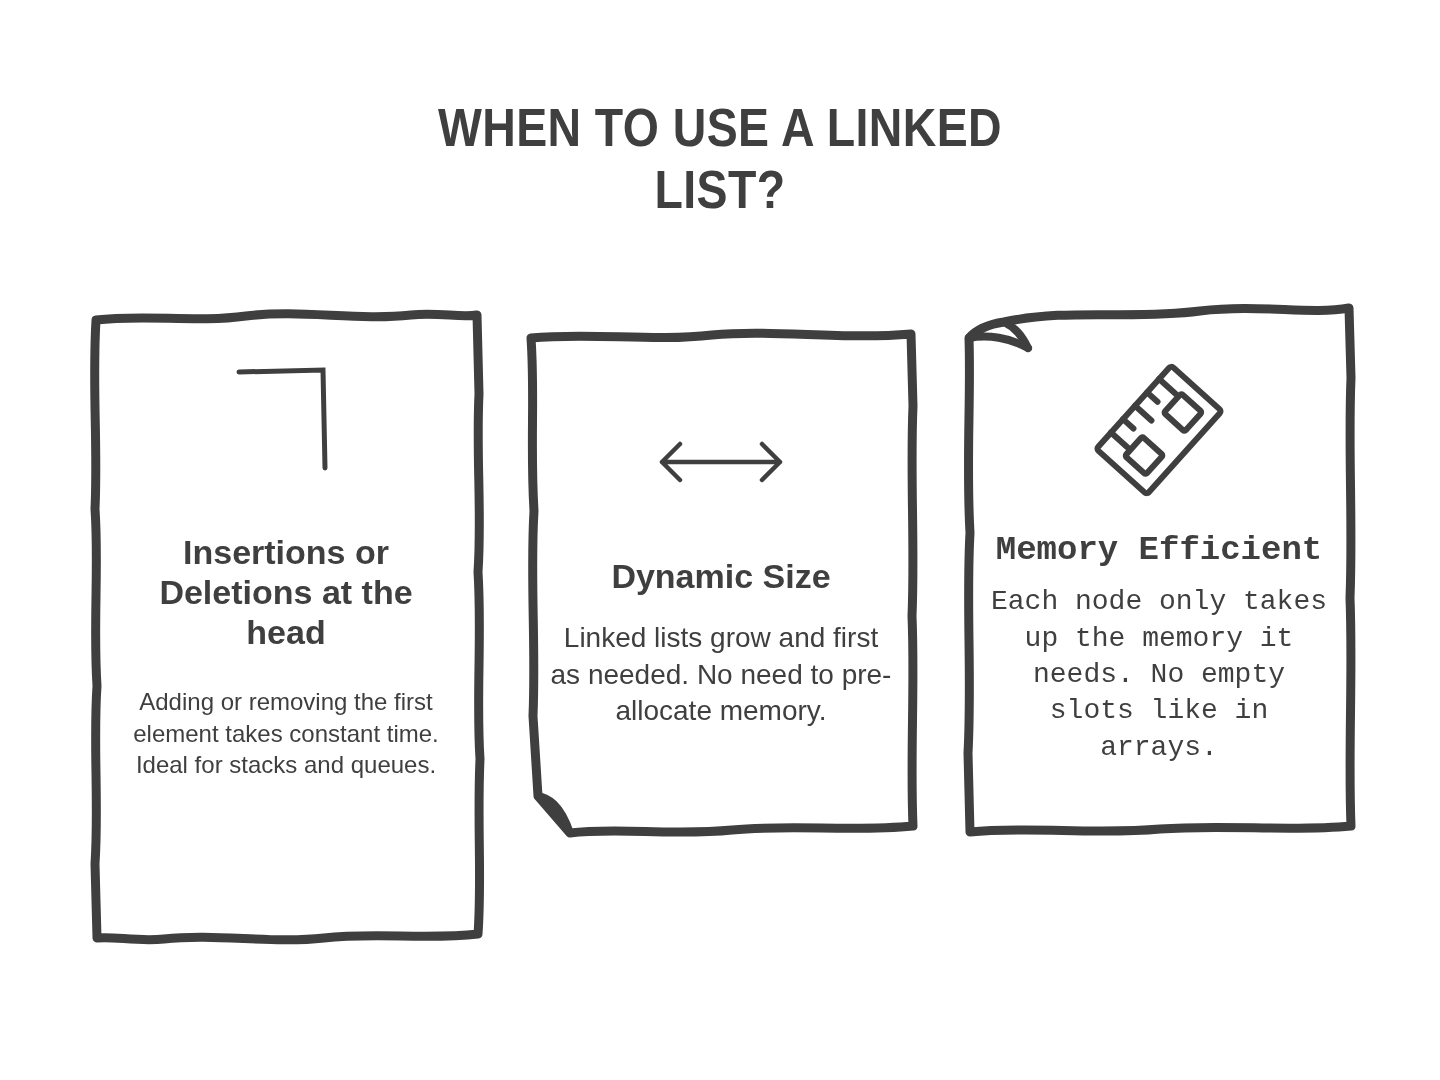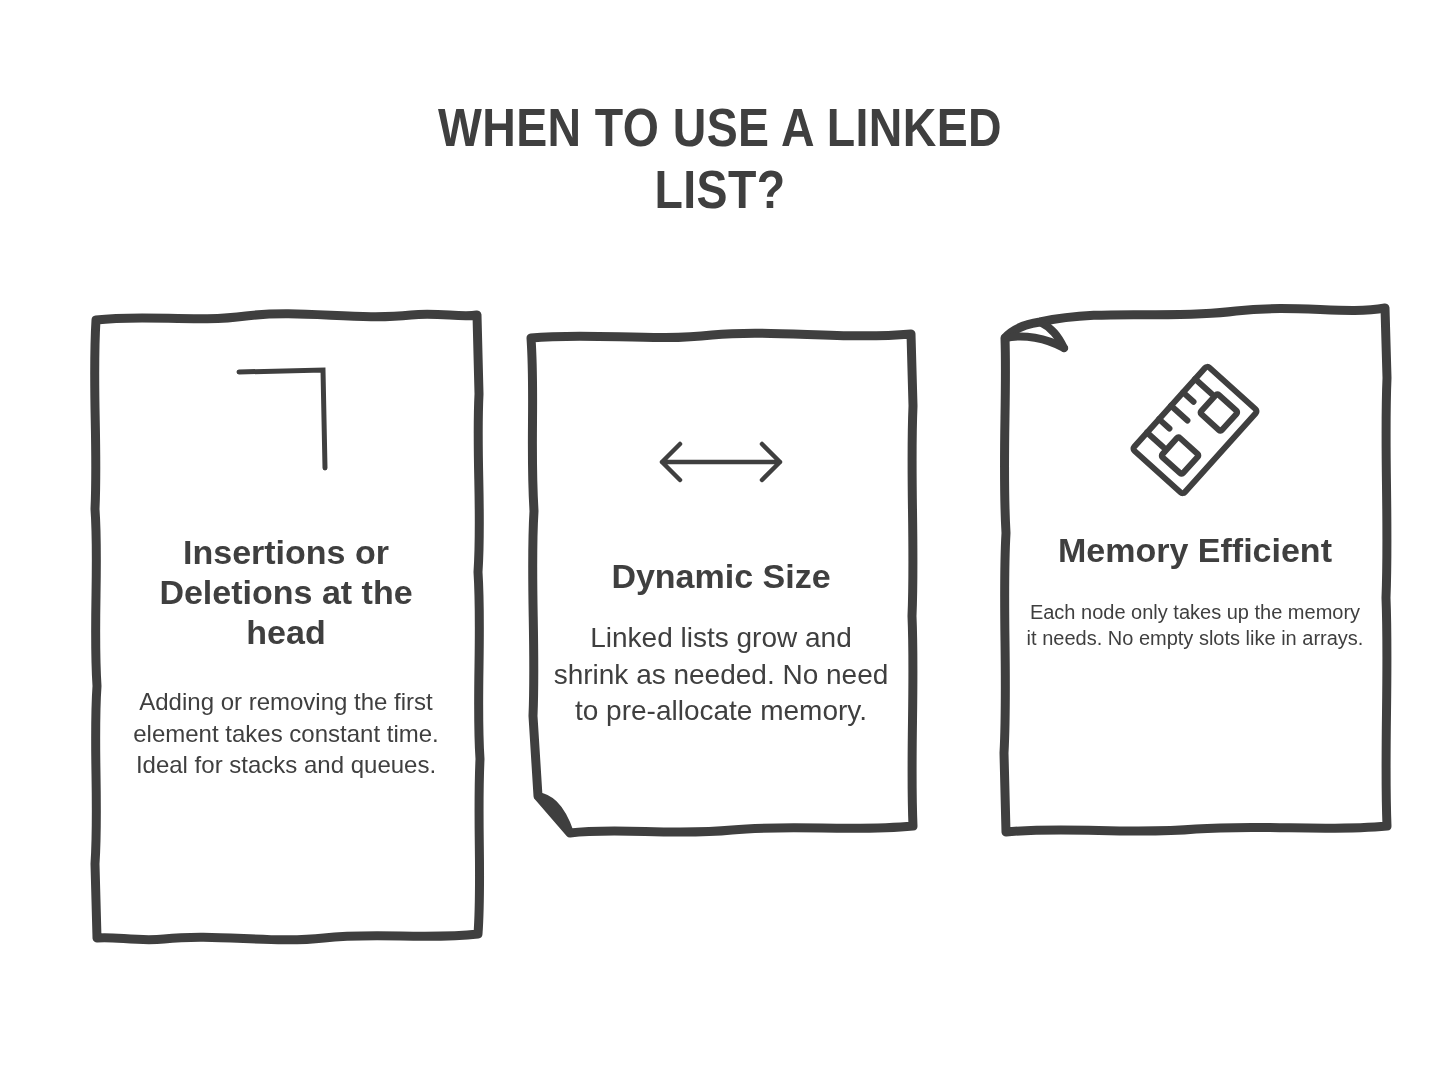--- a/index.html
+++ b/index.html
@@ -93,25 +93,25 @@
   #card-1 .card-body    { font-size: 24px; margin-top: 34px; }
 
   
   #card-2 { left: 522px; top: 326px; width: 398px; height: 522px; }
   #card-2 .card-inner { padding: 40px 28px 0 28px; }
   #card-2 .card-icon  { height: 112px; margin-top: 40px; }
   #card-2 .card-heading { font-size: 34px; margin-top: 38px; }
   #card-2 .card-body    { font-size: 28px; margin-top: 24px; }
 
   
-  #card-3 { left: 996px; top: 298px; width: 398px; height: 546px; }
+  #card-3 { left: 960px; top: 298px; width: 398px; height: 546px; font-family: Liberation Mono, monospace; }
   #card-3 .card-inner { padding: 40px 28px 0 28px; }
   #card-3 .card-icon  { height: 140px; margin-top: 22px; }
   #card-3 .card-heading { font-size: 34px; margin-top: 30px; }
-  #card-3 .card-body    { font-size: 20px; margin-top: 29px; }
+  #card-3 .card-body    { font-size: 28px; margin-top: 14px; }
 </style>
 </head>
 <body>
 
 <div class="slide-title">
   <span class="title-line">When to Use a Linked</span>
   <span class="title-line">List?</span>
 </div>
 
 <div class="card" id="card-1">
@@ -144,21 +144,21 @@
 
     <path d="M16,470 C26,472 38,478 48,507" fill="none" stroke="#3f3f3f" stroke-width="8" stroke-linecap="round" stroke-linejoin="round"></path>
   </svg>
   <div class="card-inner">
     <div class="card-icon">
       <svg width="130" height="60" viewBox="0 0 130 60" aria-hidden="true">
         <path d="M6,30 L124,30 M24,12 L6,30 L24,48 M106,12 L124,30 L106,48" fill="none" stroke="#3f3f3f" stroke-width="4.5" stroke-linecap="round" stroke-linejoin="round"></path>
       </svg>
     </div>
     <div class="card-heading">Dynamic Size</div>
-    <div class="card-body">Linked lists grow and shrink as needed. No need to pre-allocate memory.</div>
+    <div class="card-body">Linked lists grow and first as needed. No need to pre-allocate memory.</div>
   </div>
 </div>
 
 <div class="card" id="card-3">
   <svg class="card-sketch" viewBox="0 0 398 546" preserveAspectRatio="none">
 
     <path d="M44,24
              C110,10 170,22 240,13 C300,6 350,17 389,10
              L391,80 C388,150 393,225 390,300 C393,375 388,455 391,528
              C330,534 265,526 200,531 C135,537 70,528 10,534

